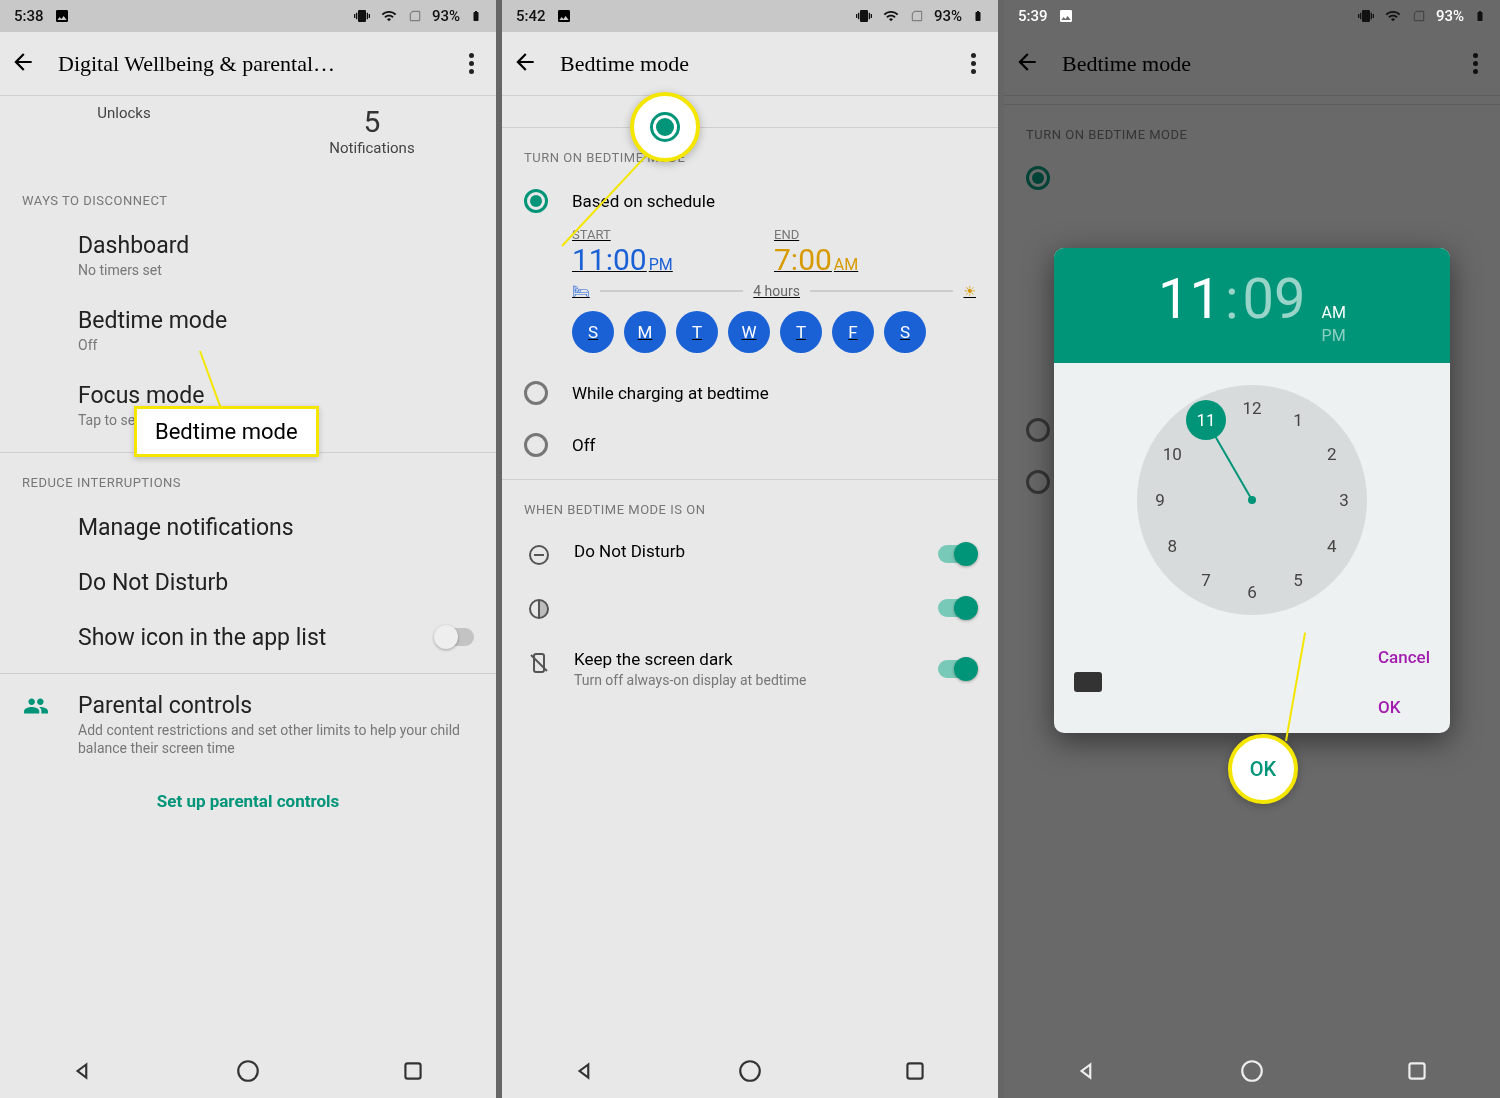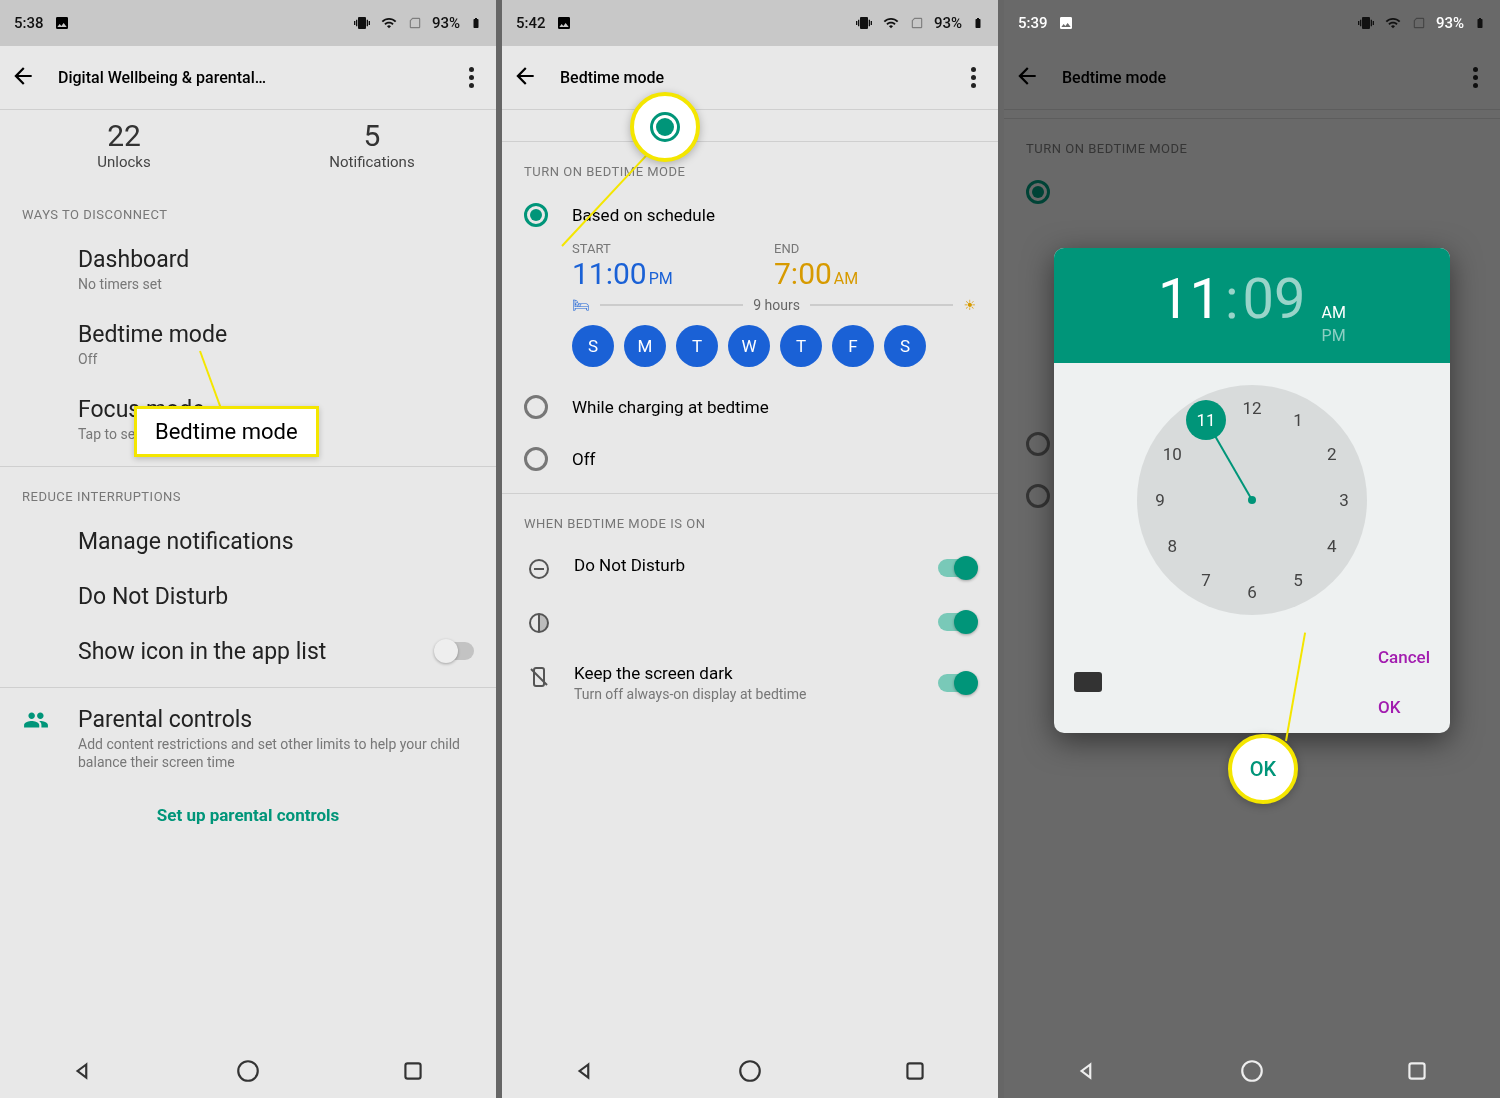--- a/index.html
+++ b/index.html
@@ -1,26 +1,26 @@
 <!DOCTYPE html>
 <html><head>
 <meta charset="utf-8">
 <style>
   * { box-sizing: border-box; margin: 0; padding: 0; font-family: Roboto, Arial, sans-serif; }
   body { background: #666; width: 1500px; height: 1098px; display: flex; gap: 6px; padding: 0; }
   .phone { flex: 1; background: #e8e8e8; display: flex; flex-direction: column; position: relative; overflow: hidden; }
   .phone.dim::before { content:""; position:absolute; inset:0; background:rgba(0,0,0,0.55); z-index:50; pointer-events:none; }
   
-  .statusbar { height: 46px; background:#c8c8c8; display:flex; align-items:center; padding:0 14px; font-size:15px; font-weight:500; color:#111; justify-content:space-between; }
+  .statusbar { height: 32px; background:#c8c8c8; display:flex; align-items:center; padding:0 14px; font-size:15px; font-weight:500; color:#111; justify-content:space-between; }
   .status-left, .status-right { display:flex; align-items:center; gap:10px; }
   .status-right svg { fill:#111; }
   
   .appbar { height: 64px; display:flex; align-items:center; padding:0 10px; gap:22px; border-bottom:1px solid #cfcfcf; position:relative; }
   .appbar .back svg { width:26px; height:26px; }
-  .appbar .title { font-size:16px; font-weight:500; flex:1; white-space:nowrap; overflow:hidden; text-overflow:ellipsis; }
+  .appbar .title { font-size:22px; font-weight:500; flex:1; white-space:nowrap; overflow:hidden; text-overflow:ellipsis;font-family:Liberation Serif, serif; }
   .appbar .menu { width:30px; text-align:center; }
   .menu span { display:block; width:5px; height:5px; background:#222; border-radius:50%; margin:3px auto; }
   .content { flex:1; overflow-y:hidden; }
   .stats-row { display:flex; padding:8px 0 14px; }
   .stat { flex:1; text-align:center; }
   .stat .num { font-size:30px; color:#333; }
   .stat .lbl { font-size:15px; color:#444; }
   .section-label { font-size:13px; color:#777; padding:22px 22px 10px; letter-spacing:0.5px; }
   .list-item { padding:14px 22px 14px 78px; position:relative; }
   .list-item .primary { font-size:23px; color:#222; }
@@ -37,21 +37,21 @@
   
   .callout { position:absolute; background:#fff; border:3px solid #f4e600; padding:10px 18px; font-size:22px; z-index:60; box-shadow:0 2px 6px rgba(0,0,0,0.2); }
   .callout-circle { position:absolute; width:70px; height:70px; border-radius:50%; background:#fff; border:4px solid #f4e600; z-index:60; display:flex; align-items:center; justify-content:center; box-shadow:0 2px 8px rgba(0,0,0,0.25);}
   .callout-line { position:absolute; background:#f4e600; height:2px; transform-origin:left center; z-index:55; }
   
   .sub-desc { text-align:center; font-size:15px; color:#666; padding:10px 30px 18px; }
   .radio-row { display:flex; align-items:center; gap:24px; padding:14px 22px; font-size:17px; }
   .radio { width:24px; height:24px; border-radius:50%; border:3px solid #777; flex-shrink:0; position:relative; }
   .radio.checked { border-color:#009579; }
   .radio.checked::after{content:"";position:absolute;inset:3px;background:#009579;border-radius:50%;}
-  .schedule-block { padding:0 22px 0 70px; }
+  .schedule-block { padding:0 22px 0 70px;text-decoration:underline; }
   .sched-cols { display:flex; }
   .sched-col { flex:1; }
   .sched-col .sl { font-size:13px; color:#777; }
   .sched-col .time { font-size:30px; font-weight:400; }
   .sched-col .ampm{ font-size:16px; margin-left:2px;}
   .time.blue{ color:#1a61d6;}
   .time.orange{ color:#d79a00;}
   .sched-bar { display:flex; align-items:center; gap:10px; margin:6px 0 12px; font-size:14px; color:#666;}
   .sched-bar .line{ flex:1; height:2px; background:#ccc;}
   .days { display:flex; gap:10px; padding-bottom:14px; }
@@ -115,21 +115,20 @@
     <div class="title">Digital Wellbeing &amp; parental…</div>
     <div class="menu">
         <span></span>
         <span></span>
         <span></span>
       </div>
   </div>
   <div class="content">
     <div class="stats-row">
       <div class="stat">
-        <div class="num">22</div>
         <div class="lbl">Unlocks</div>
       </div>
       <div class="stat">
         <div class="num">5</div>
         <div class="lbl">Notifications</div>
       </div>
     </div>
     <div class="section-label">WAYS TO DISCONNECT</div>
     <div class="list-item">
       <div class="primary">Dashboard</div>
@@ -232,21 +231,21 @@
           <span class="time blue"><span>11:00</span><span class="ampm">PM</span></span>
         </div>
         <div class="sched-col">
           <div class="sl">END</div>
           <span class="time orange"><span>7:00</span><span class="ampm">AM</span></span>
         </div>
       </div>
       <div class="sched-bar">
         <span style="color:#1a61d6;">🛏</span>
         <div class="line"></div>
-        <span>9 hours</span>
+        <span>4 hours</span>
         <div class="line"></div>
         <span style="color:#d79a00;">☀</span>
       </div>
       <div class="days" id="days2">
           <div class="day">S</div>
           <div class="day">M</div>
           <div class="day">T</div>
           <div class="day">W</div>
           <div class="day">T</div>
           <div class="day">F</div>

